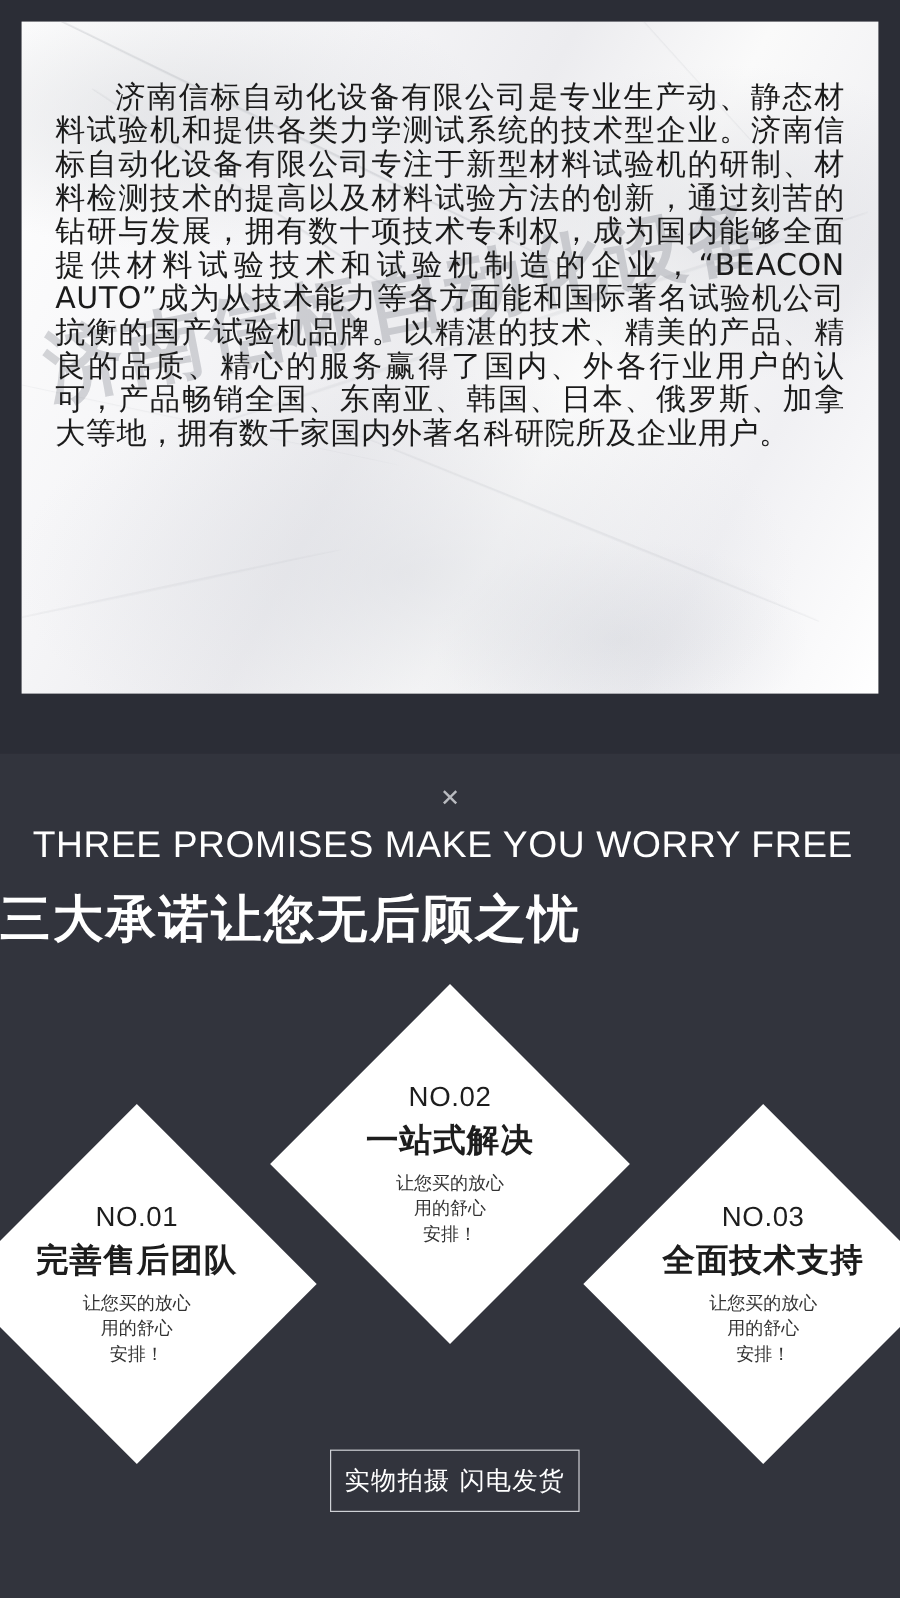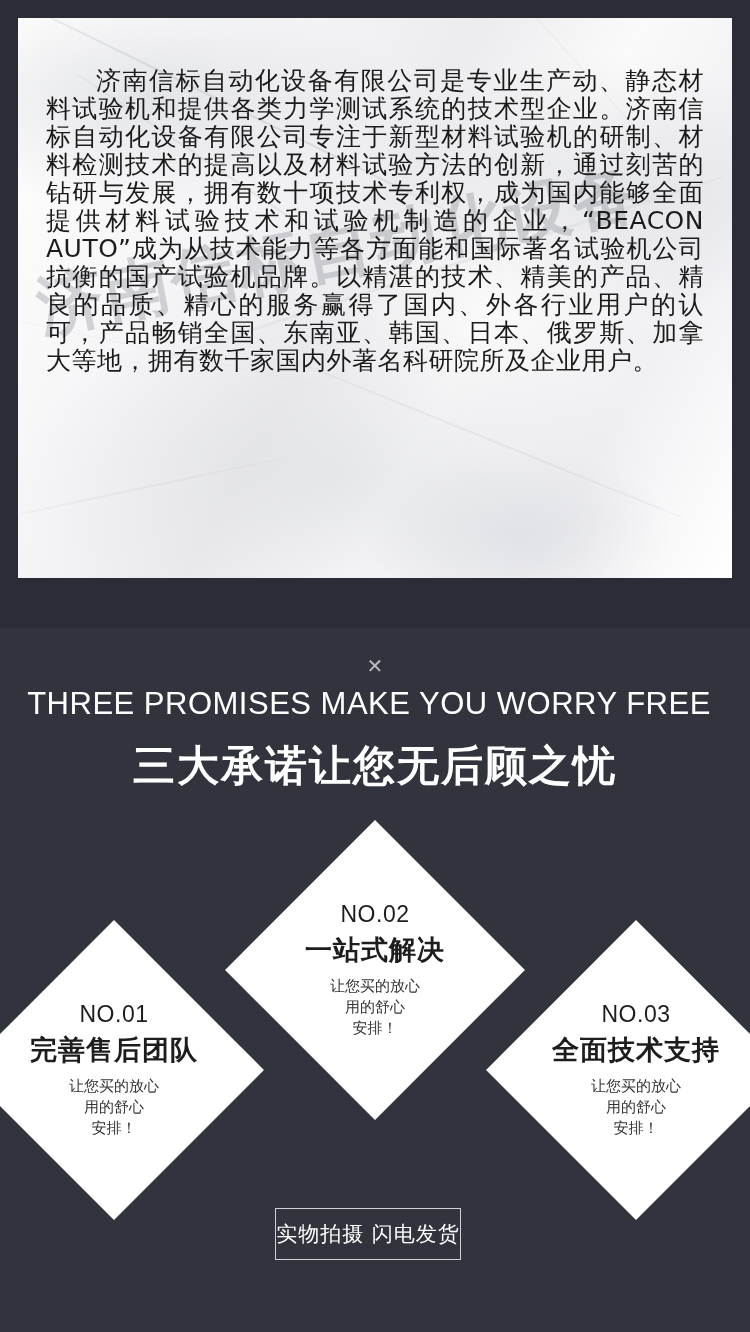--- a/index.html
+++ b/index.html
@@ -106,21 +106,21 @@
     color: #ffffff;
     font-size: 31px;
     letter-spacing: 0.5px;
     font-family: "Liberation Sans", sans-serif;
   }
   .promise-cn {
     position: absolute;
     top: 110px;
     left: 0;
     width: 750px;
-    text-align: center;
+    text-align: left;
     color: #ffffff;
     font-size: 42px;
     font-weight: bold;
     letter-spacing: 2px;
     font-family: "DejaVu Sans", "Liberation Sans", sans-serif;
   }
 
   .diamonds {
     position: absolute;
     top: 190px;
@@ -169,21 +169,21 @@
 
   
   #diamond-1 { left: 8px;  top: 146px; }
   #diamond-2 { left: 269px; top: 46px;  }
   #diamond-3 { left: 530px; top: 146px; }
 
   .cta-button {
     position: absolute;
     left: 275px;
     top: 1208px;
-    width: 186px;
+    width: 208px;
     height: 52px;
     border: 1px solid #cfd1d6;
     color: #ffffff;
     font-size: 21px;
     display: flex;
     align-items: center;
     justify-content: center;
     letter-spacing: 1px;
     font-family: "DejaVu Sans", "Liberation Sans", sans-serif;
     background: transparent;

